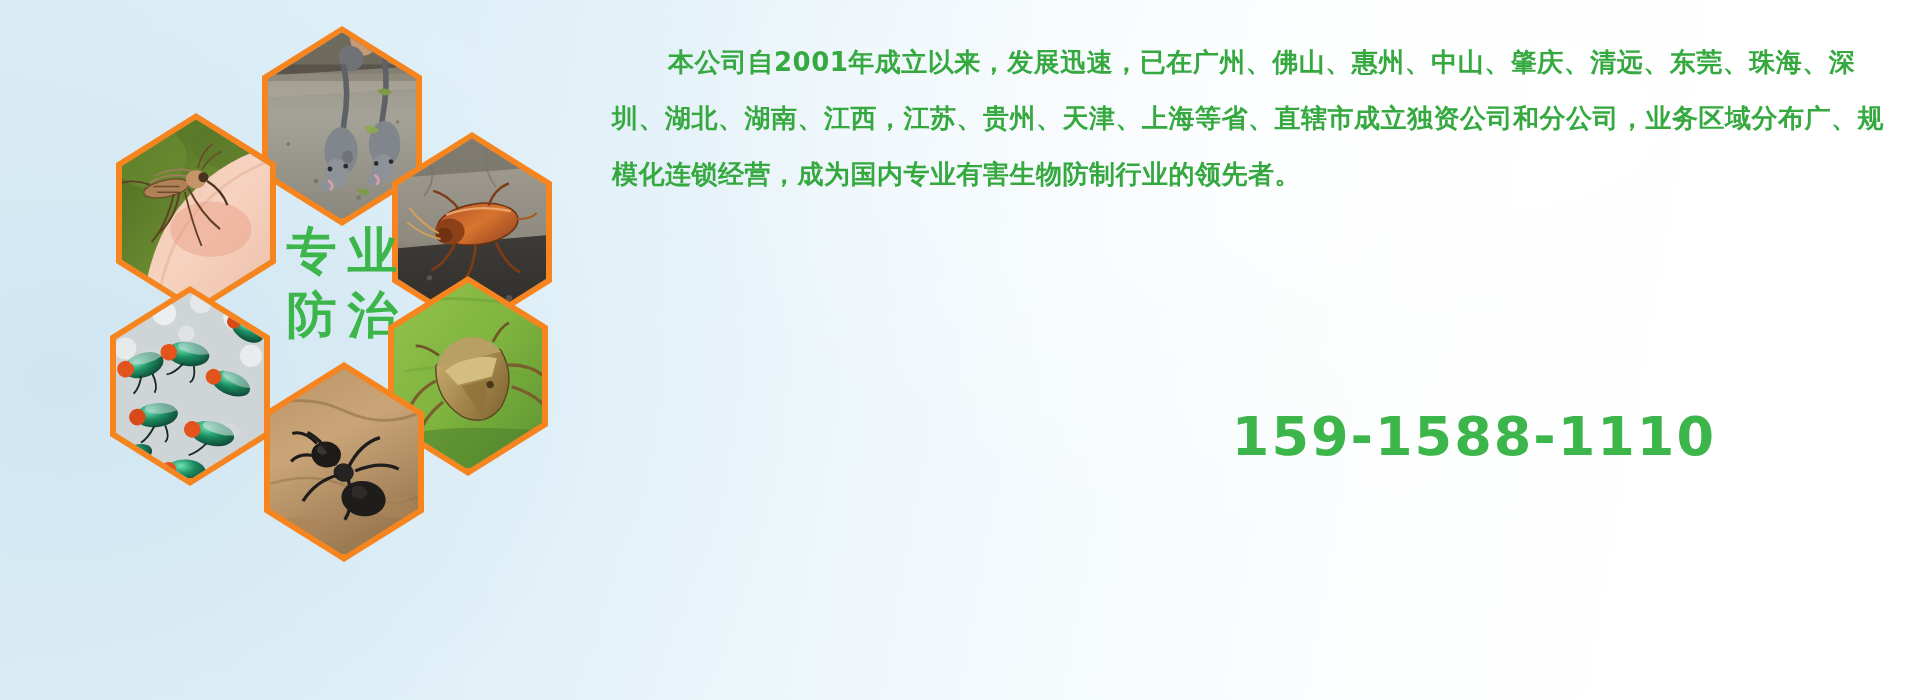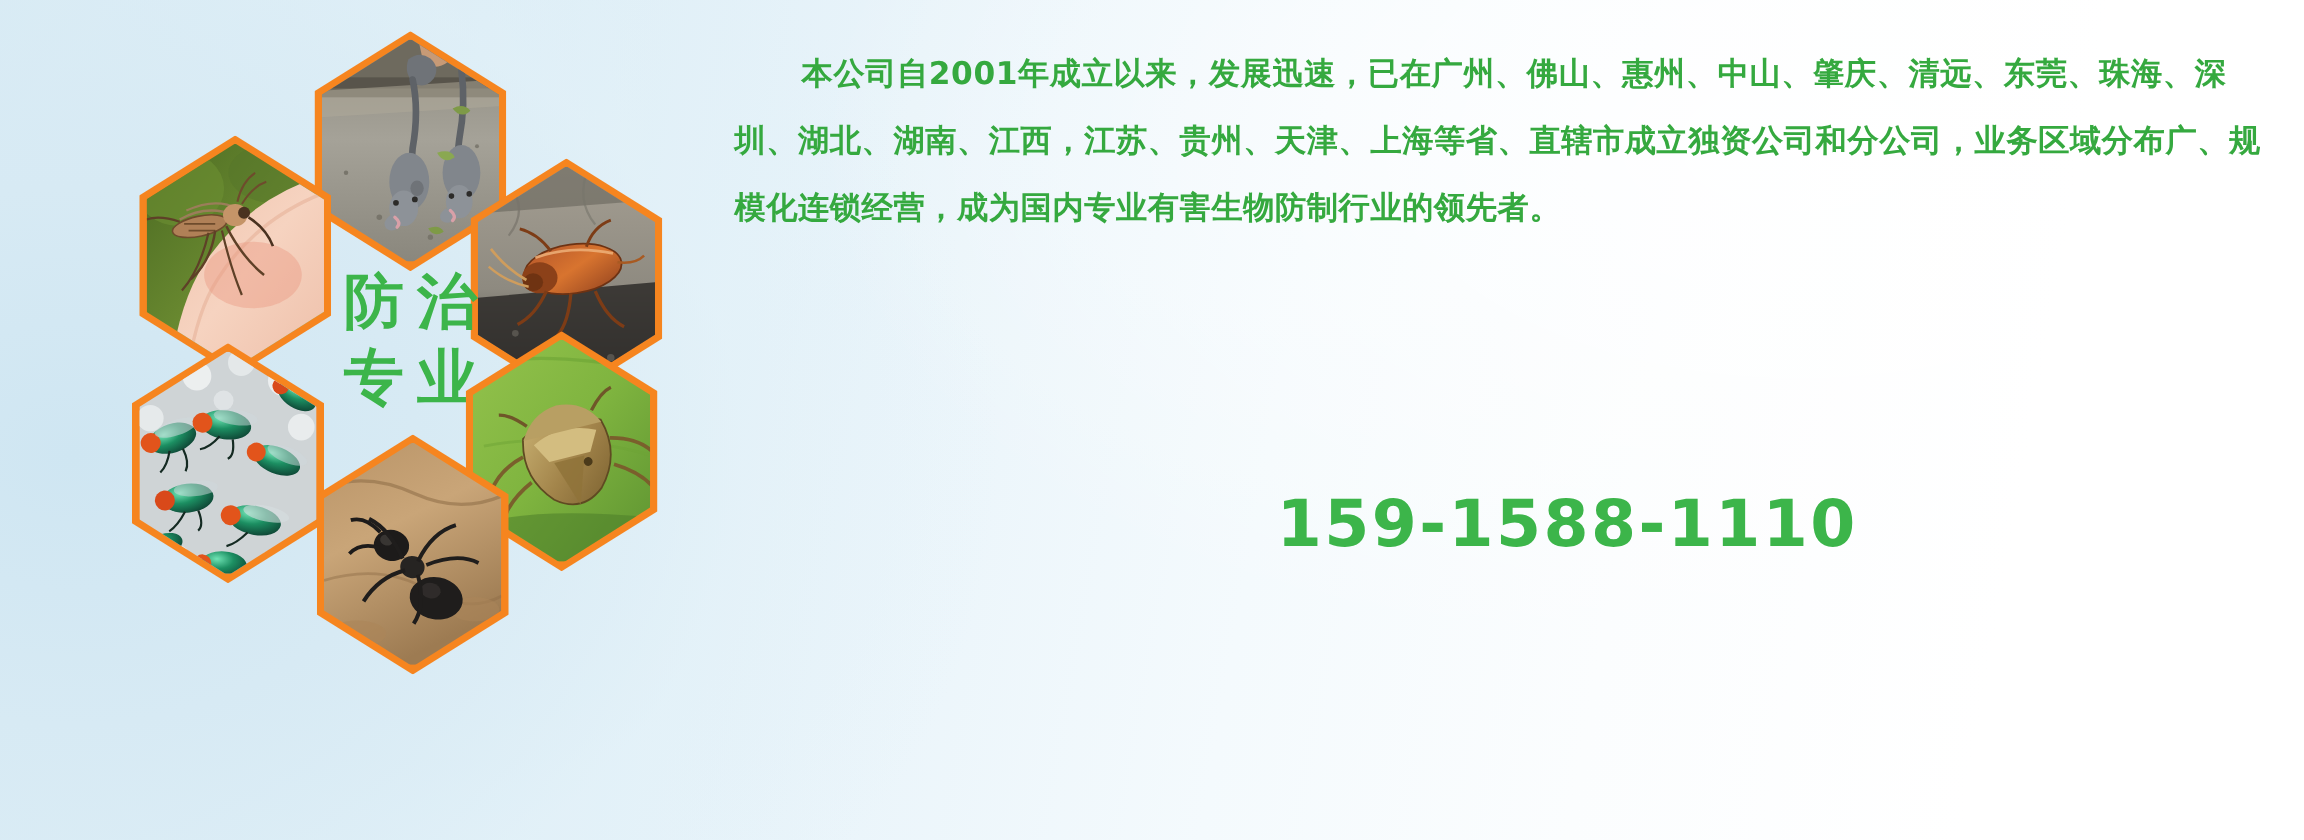--- a/index.html
+++ b/index.html
@@ -56,21 +56,21 @@
     font-size:26px;line-height:56px;letter-spacing:0.5px;
     text-indent:56px;
     font-family:"DejaVu Sans","Liberation Sans",sans-serif;
   }
   #contact{position:absolute;left:616px;top:398px;width:1100px;}
   .contact-line{
     color:#3cb54a;font-weight:bold;font-size:54px;line-height:78px;
     letter-spacing:2px;white-space:nowrap;
     font-family:"DejaVu Sans","Liberation Sans",sans-serif;
   }
-  .contact-line.second{text-align:center;padding-left:280px;}
+  .contact-line.second{text-align:right;padding-left:280px;}
 </style>
 </head>
 <body>
 
 <div id="banner">
 
   <div id="sheen"></div>
 
   <div id="comb">
 
@@ -213,22 +213,22 @@
             <path d="M66 76 q-12 -16 -28 -20" stroke="#7d3c16" stroke-width="2.6" fill="none"></path>
             <path d="M98 72 q6 -18 22 -24" stroke="#7d3c16" stroke-width="2.6" fill="none"></path>
           </g>
         </svg>
       </div>
     </div>
 
     <div class="hex hex-center" style="left:254px;top:172px;width:176px;height:222px;background:transparent;">
       <div class="inner">
         <div class="center-text">
+          <span>专业</span>
           <span>防治</span>
-          <span>专业</span>
         </div>
       </div>
     </div>
 
     <div class="hex" style="left:110px;top:286px;width:160px;height:200px;">
       <div class="inner">
         <svg class="photo" viewBox="0 0 160 200" preserveAspectRatio="xMidYMid slice">
           <defs>
             <radialGradient id="gFlyBody" cx="0.35" cy="0.3" r="0.8">
               <stop offset="0" stop-color="#6fe3b4"></stop>

